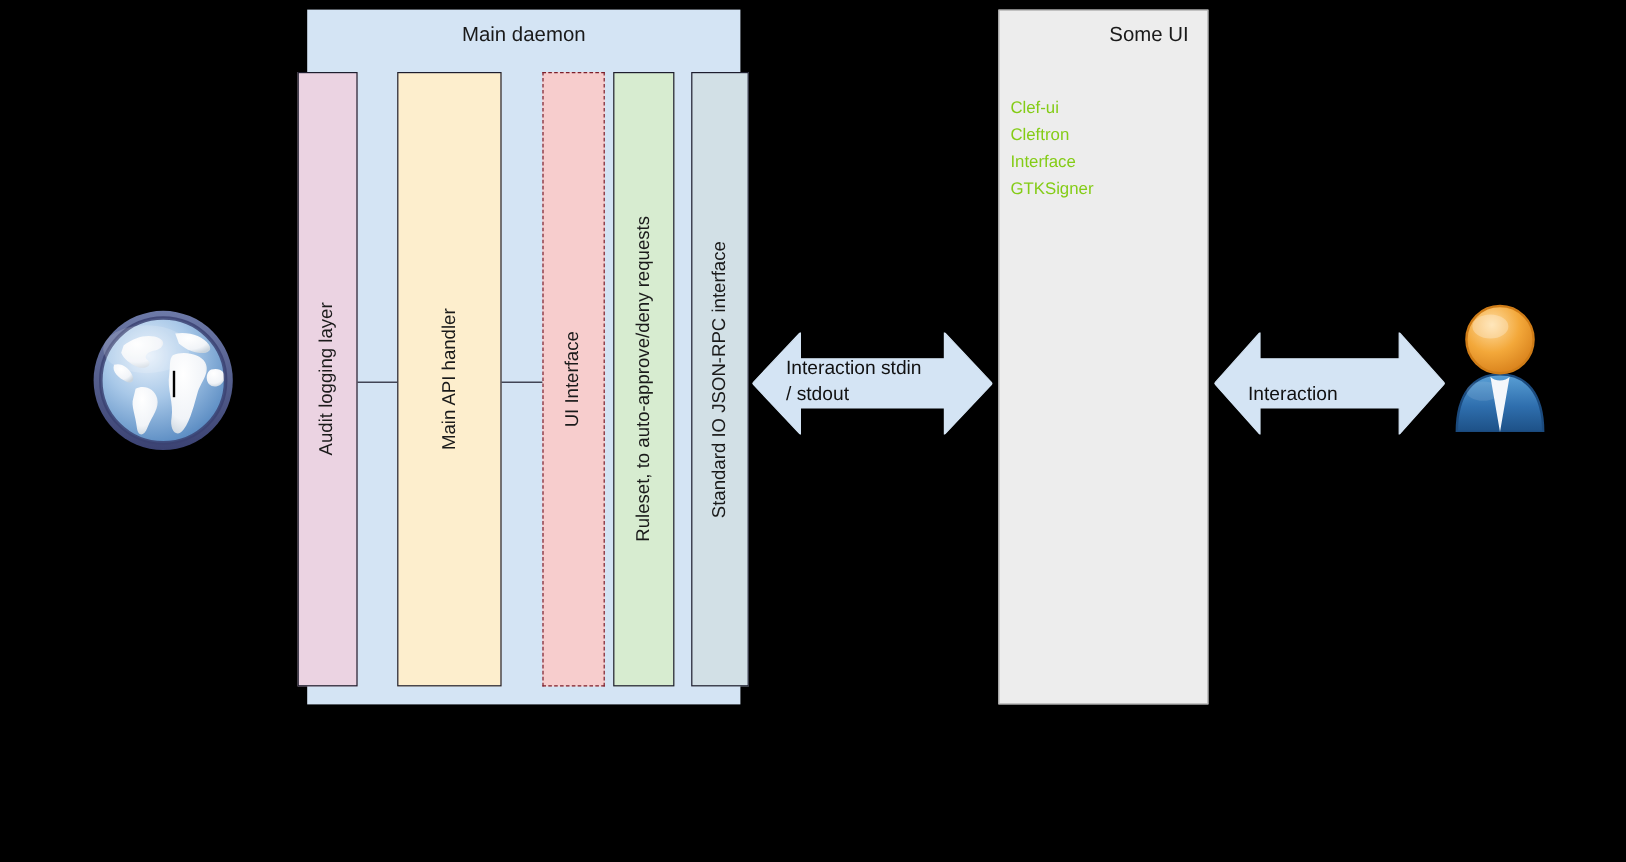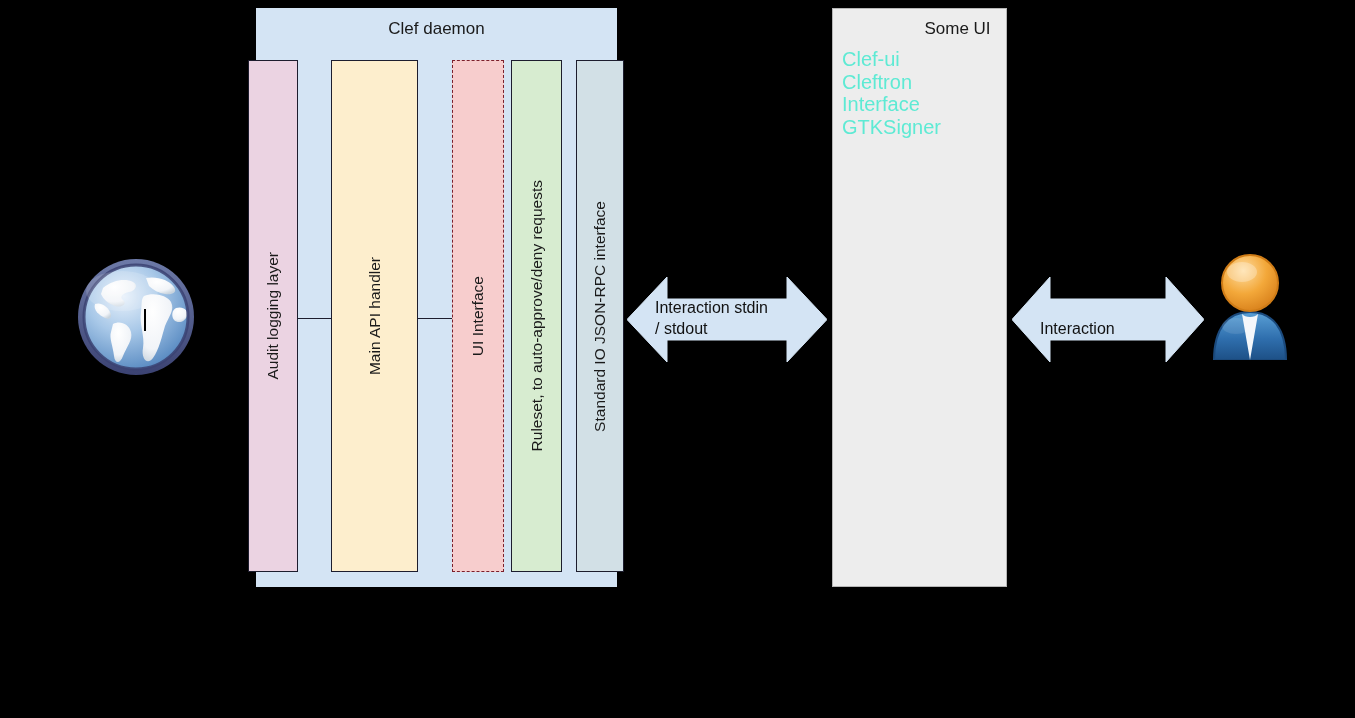--- a/index.html
+++ b/index.html
@@ -119,25 +119,25 @@
     width: 175px;
     text-align: center;
     font-size: 17px;
     line-height: 22px;
     color: #1a1a1a;
     padding-left: 38px;
   }
   .ui-list {
     position: absolute;
     left: 842px;
-    top: 48px;
+    top: 78px;
     width: 165px;
-    font-size: 20px;
+    font-size: 14px;
     line-height: 22.5px;
-    color: #5eead4;
+    color: #84cc16;
   }
   .ui-list div { white-space: nowrap; }
 
   
   .icon-globe {
     position: absolute;
     left: 73px;
     top: 254px;
     width: 126px;
     height: 126px;
@@ -192,21 +192,21 @@
       <path fill="url(#gland)" d="M73 24 C84 22 96 26 101 33 C105 39 98 41 92 40 C86 39 80 36 76 32 Z"></path>
       <path fill="url(#gland)" d="M71 42 C80 38 94 41 98 48 C102 56 96 62 92 72 C89 82 86 96 80 104 C74 112 68 104 70 94 C72 82 66 70 68 58 C69 50 68 45 71 42 Z"></path>
       <path fill="url(#gland)" d="M103 54 C110 52 116 56 114 62 C112 68 105 70 101 66 C98 62 99 56 103 54 Z"></path>
       <circle cx="63" cy="63" r="52" fill="none" stroke="#3b4272" stroke-width="3" opacity="0.85"></circle>
       <ellipse cx="49" cy="37" rx="36" ry="20" fill="#ffffff" opacity="0.16"></ellipse>
     </svg>
   </div>
   <div class="cursor-tick"></div>
 
   <div class="clef-container"></div>
-  <div class="clef-title">Clef daemon</div>
+  <div class="clef-title">Main daemon</div>
 
   <div class="connector conn-1"></div>
   <div class="connector conn-2"></div>
 
   <div class="col col-audit">
     <span class="vlabel">Audit logging layer</span>
   </div>
   <div class="col col-api">
     <span class="vlabel">Main API handler</span>
   </div>

